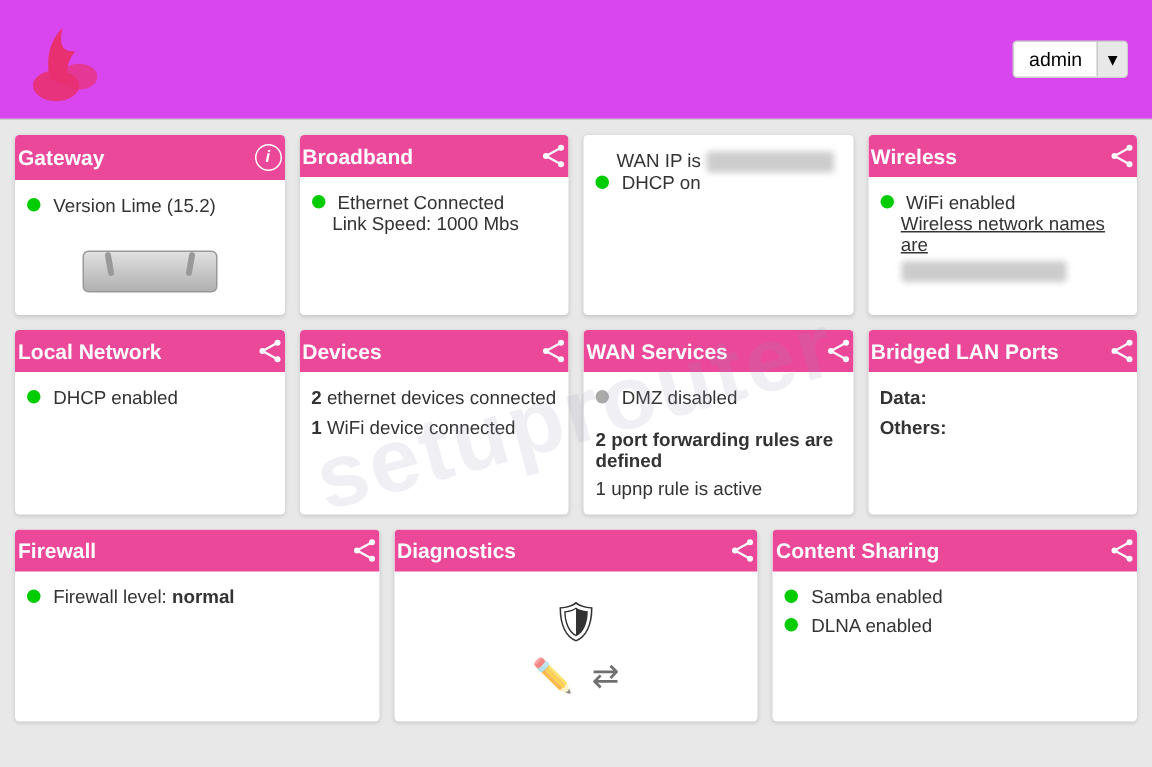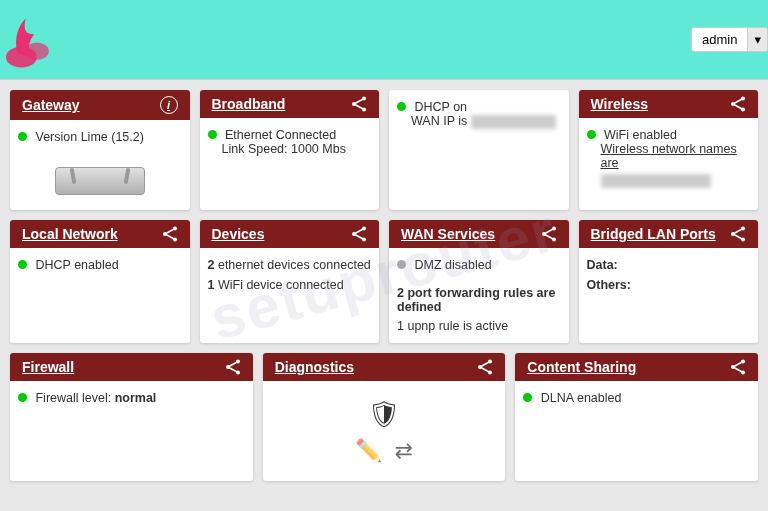--- a/index.html
+++ b/index.html
@@ -6,26 +6,26 @@
     body {
       font-family: Arial, sans-serif;
       font-size: 13px;
       background: #e8e8e8;
       width: 768px;
       min-height: 511px;
     }
 
     
     .header {
-      background: #5eead4;
+      background: #d946ef;
       height: 80px;
       display: flex;
       align-items: center;
       justify-content: space-between;
-      padding: 0 0;
+      padding: 0 16px;
       border-bottom: 1px solid #ccc;
     }
     .logo {
       width: 60px;
       height: 60px;
     }
     .admin-dropdown {
       display: flex;
       align-items: center;
       border: 1px solid #ccc;
@@ -65,29 +65,28 @@
 
     
     .card {
       background: #fff;
       border-radius: 3px;
       overflow: hidden;
       box-shadow: 0 1px 3px rgba(0,0,0,0.15);
       min-height: 120px;
     }
     .card-header {
-      background: #7f1d1d;
+      background: #ec4899;
       color: #fff;
-      padding: 6px 12px;
+      padding: 6px 2px;
       display: flex;
       align-items: center;
       justify-content: space-between;
       font-size: 14px;
       font-weight: bold;
-      text-decoration: underline;
     }
     .card-header .info-icon {
       width: 18px;
       height: 18px;
       cursor: pointer;
       display: inline-flex;
       align-items: center;
       justify-content: center;
       border: 1px solid #fff;
       border-radius: 50%;
@@ -260,28 +259,28 @@
             <span>Ethernet Connected</span>
           </div>
           <div style="padding-left:14px;">
             <span>Link Speed: 1000 Mbs</span>
           </div>
         </div>
       </div>
 
       <div class="card">
         <div class="card-body">
-          <div>
-            <span class="status-dot dot-green"></span>
-            <span>DHCP on</span>
-          </div>
           <div style="padding-left:14px;">
             <span>WAN IP is</span>
             <span class="blurred-text">xxx.xxx.xxx.xxx</span>
           </div>
+          <div>
+            <span class="status-dot dot-green"></span>
+            <span>DHCP on</span>
+          </div>
         </div>
       </div>
 
       <div class="card">
         <div class="card-header">
           <span>Wireless</span>
           <svg class="icon-share" viewBox="0 0 16 16" fill="white">
             <circle cx="13" cy="2.5" r="2"></circle>
             <circle cx="13" cy="13.5" r="2"></circle>
             <circle cx="3" cy="8" r="2"></circle>
@@ -444,20 +443,24 @@
           <span>Content Sharing</span>
           <svg class="icon-share" viewBox="0 0 16 16" fill="white">
             <circle cx="13" cy="2.5" r="2"></circle>
             <circle cx="13" cy="13.5" r="2"></circle>
             <circle cx="3" cy="8" r="2"></circle>
             <line x1="3" y1="8" x2="13" y2="2.5" stroke="white" stroke-width="1.5"></line>
             <line x1="3" y1="8" x2="13" y2="13.5" stroke="white" stroke-width="1.5"></line>
           </svg>
         </div>
         <div class="card-body">
+          <div style="margin-bottom:5px;">
+            <span class="status-dot dot-green"></span>
+            <span>Samba enabled</span>
+          </div>
           <div>
             <span class="status-dot dot-green"></span>
             <span>DLNA enabled</span>
           </div>
         </div>
       </div>
     </div>
   </div>
 </div>
 

